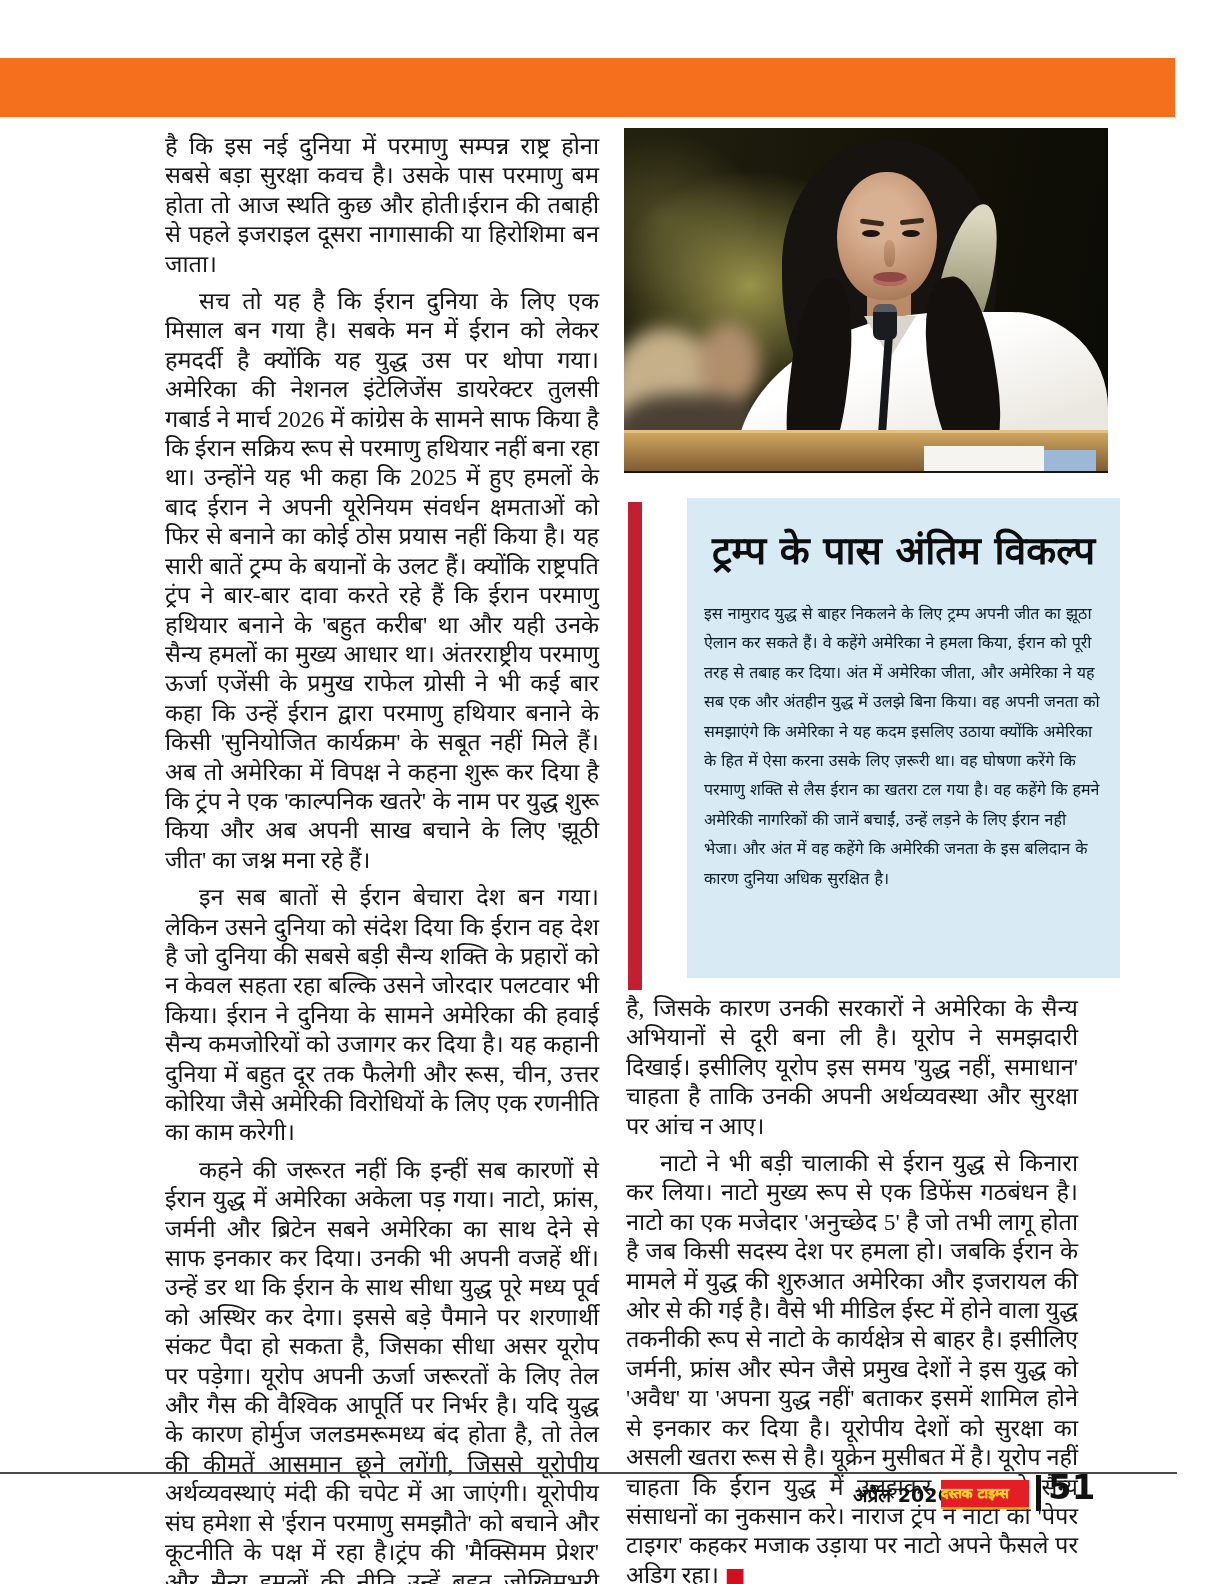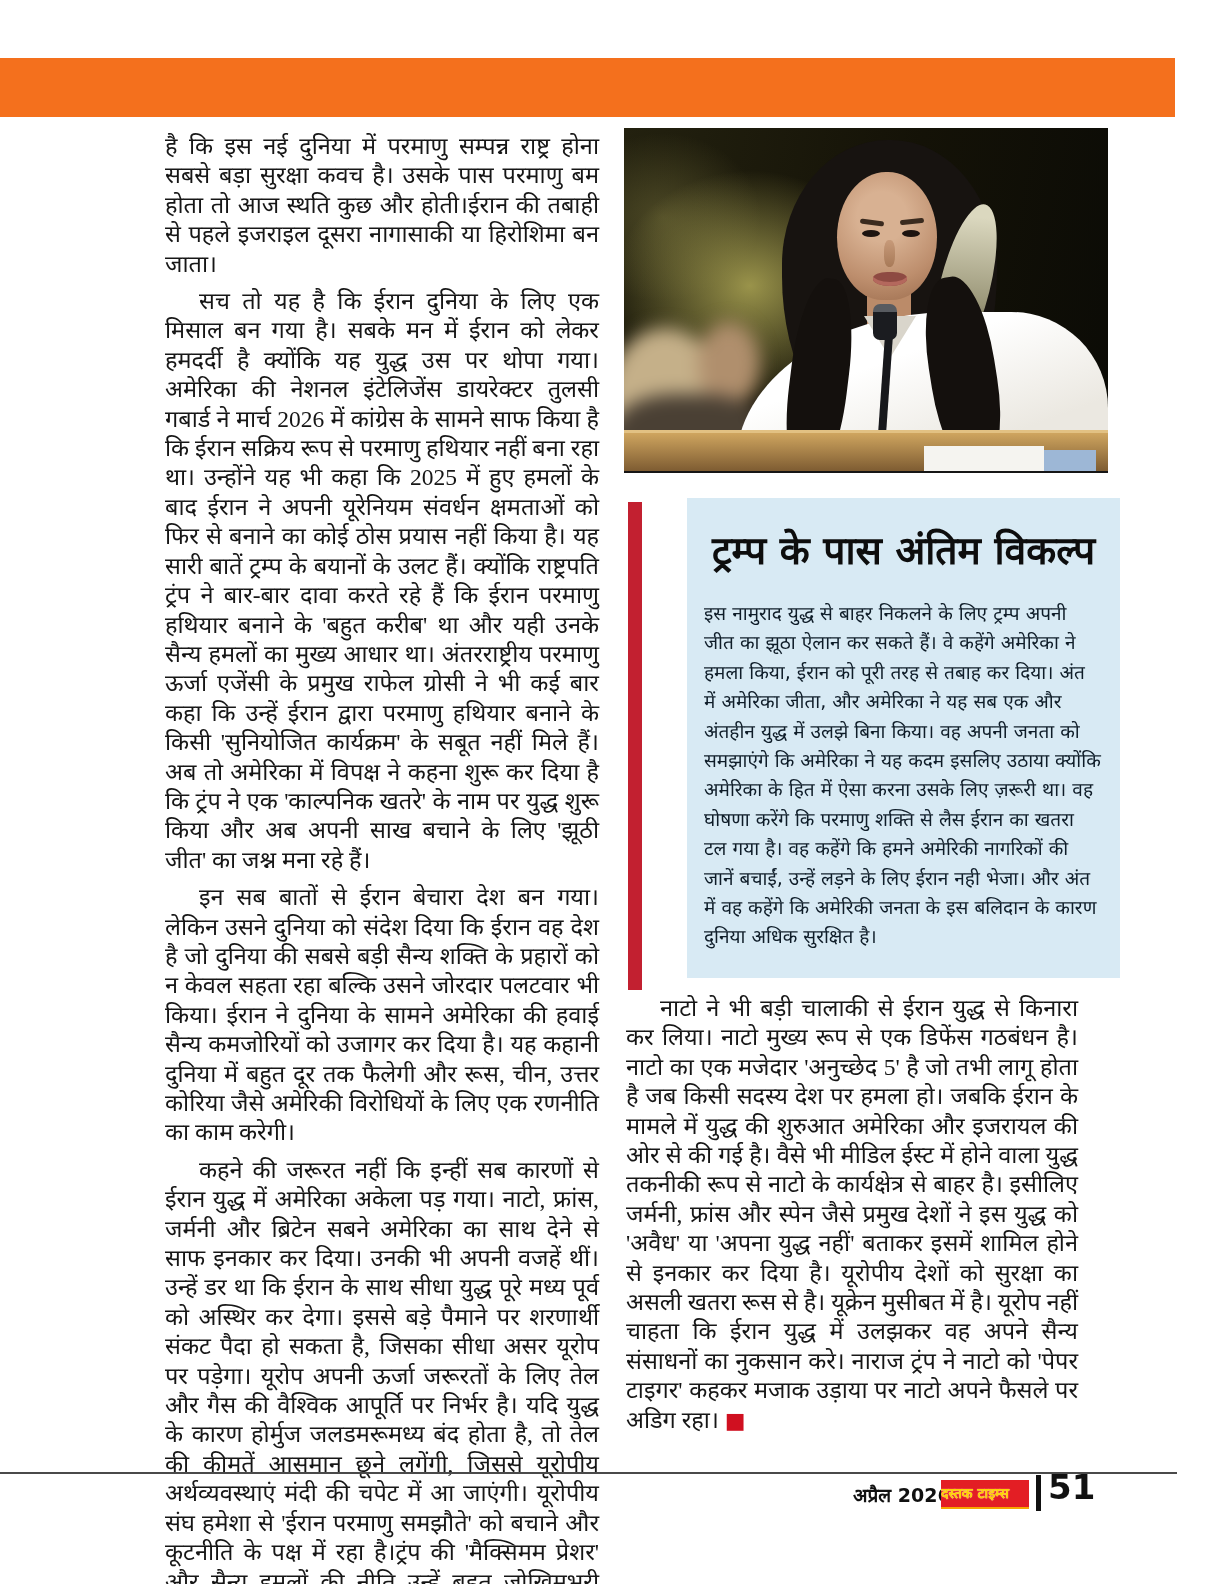--- a/index.html
+++ b/index.html
@@ -74,21 +74,21 @@
   .photo-rule { position:absolute; left:624px; top:471px; width:484px; height:2px; background:#151515; }
 
   
   .callout-accent { position:absolute; left:628px; top:502px; width:14px; height:488px; background:#C22030; }
   .callout { position:absolute; left:647px; top:498px; width:433px; height:480px; background:#D8EAF4;margin-left:40px; }
   .callout-title {
     margin-top:24px; text-align:center; font-size:39px; font-weight:bold; color:#0d0d0d;
     font-family:"DejaVu Sans", sans-serif;
   }
   .callout-body {
-    margin:24px 18px 0 17px; font-size:19px; line-height:29.4px; color:#0e1c28;
+    margin:24px 18px 0 17px; font-size:16px; line-height:29.4px; color:#0e1c28;
     font-family:"DejaVu Sans", sans-serif; text-align:left;
   }
 
   
   .footer-rule { position:absolute; left:0; top:1472px; width:1177px; height:2px; background:#4a4a4a; }
   .footer-date { position:absolute; left:853px; top:1482px; font-size:19px; font-weight:bold;
                  font-family:"DejaVu Sans", sans-serif; color:#111; }
   .footer-logo { position:absolute; left:941px; top:1480px; width:88px; height:27px; background:#E31E24;
                  color:#FFD200; font-weight:bold; font-size:14px; line-height:27px;
                  font-family:"DejaVu Sans", sans-serif; border-bottom:2px solid #F7A700;
@@ -139,20 +139,21 @@
 </div>
 <div class="photo-rule"></div>
 
 <div class="callout-accent"></div>
 <div class="callout">
   <div class="callout-title">ट्रम्प के पास अंतिम विकल्प</div>
   <p class="callout-body">इस नामुराद युद्ध से बाहर निकलने के लिए ट्रम्प अपनी जीत का झूठा ऐलान कर सकते हैं। वे कहेंगे अमेरिका ने हमला किया, ईरान को पूरी तरह से तबाह कर दिया। अंत में अमेरिका जीता, और अमेरिका ने यह सब एक और अंतहीन युद्ध में उलझे बिना किया। वह अपनी जनता को समझाएंगे कि अमेरिका ने यह कदम इसलिए उठाया क्योंकि अमेरिका के हित में ऐसा करना उसके लिए ज़रूरी था। वह घोषणा करेंगे कि परमाणु शक्ति से लैस ईरान का खतरा टल गया है। वह कहेंगे कि हमने अमेरिकी नागरिकों की जानें बचाईं, उन्हें लड़ने के लिए ईरान नही भेजा। और अंत में वह कहेंगे कि अमेरिकी जनता के इस बलिदान के कारण दुनिया अधिक सुरक्षित है।</p>
 </div>
 
 <div class="col-right">
+  <p class="noindent">है, जिसके कारण उनकी सरकारों ने अमेरिका के सैन्य अभियानों से दूरी बना ली है। यूरोप ने समझदारी दिखाई। इसीलिए यूरोप इस समय 'युद्ध नहीं, समाधान' चाहता है ताकि उनकी अपनी अर्थव्यवस्था और सुरक्षा पर आंच न आए।</p>
   <p><span>नाटो ने भी बड़ी चालाकी से ईरान युद्ध से किनारा कर लिया। नाटो मुख्य रूप से एक डिफेंस गठबंधन है। नाटो का एक मजेदार 'अनुच्छेद 5' है जो तभी लागू होता है जब किसी सदस्य देश पर हमला हो। जबकि ईरान के मामले में युद्ध की शुरुआत अमेरिका और इजरायल की ओर से की गई है। वैसे भी मीडिल ईस्ट में होने वाला युद्ध तकनीकी रूप से नाटो के कार्यक्षेत्र से बाहर है। इसीलिए जर्मनी, फ्रांस और स्पेन जैसे प्रमुख देशों ने इस युद्ध को 'अवैध' या 'अपना युद्ध नहीं' बताकर इसमें शामिल होने से इनकार कर दिया है। यूरोपीय देशों को सुरक्षा का असली खतरा रूस से है। यूक्रेन मुसीबत में है। यूरोप नहीं चाहता कि ईरान युद्ध में उलझकर वह अपने सैन्य संसाधनों का नुकसान करे। नाराज ट्रंप ने नाटो को 'पेपर टाइगर' कहकर मजाक उड़ाया पर नाटो अपने फैसले पर अडिग रहा। </span><span class="end-marker">■</span></p>
 </div>
 
 <div class="footer-rule"></div>
 <div class="footer-date">अप्रैल 2026</div>
 <div class="footer-logo">दस्तक टाइम्स</div>
 <div class="footer-bar"></div>
 <div class="footer-page">51</div>
 
 </body></html>

